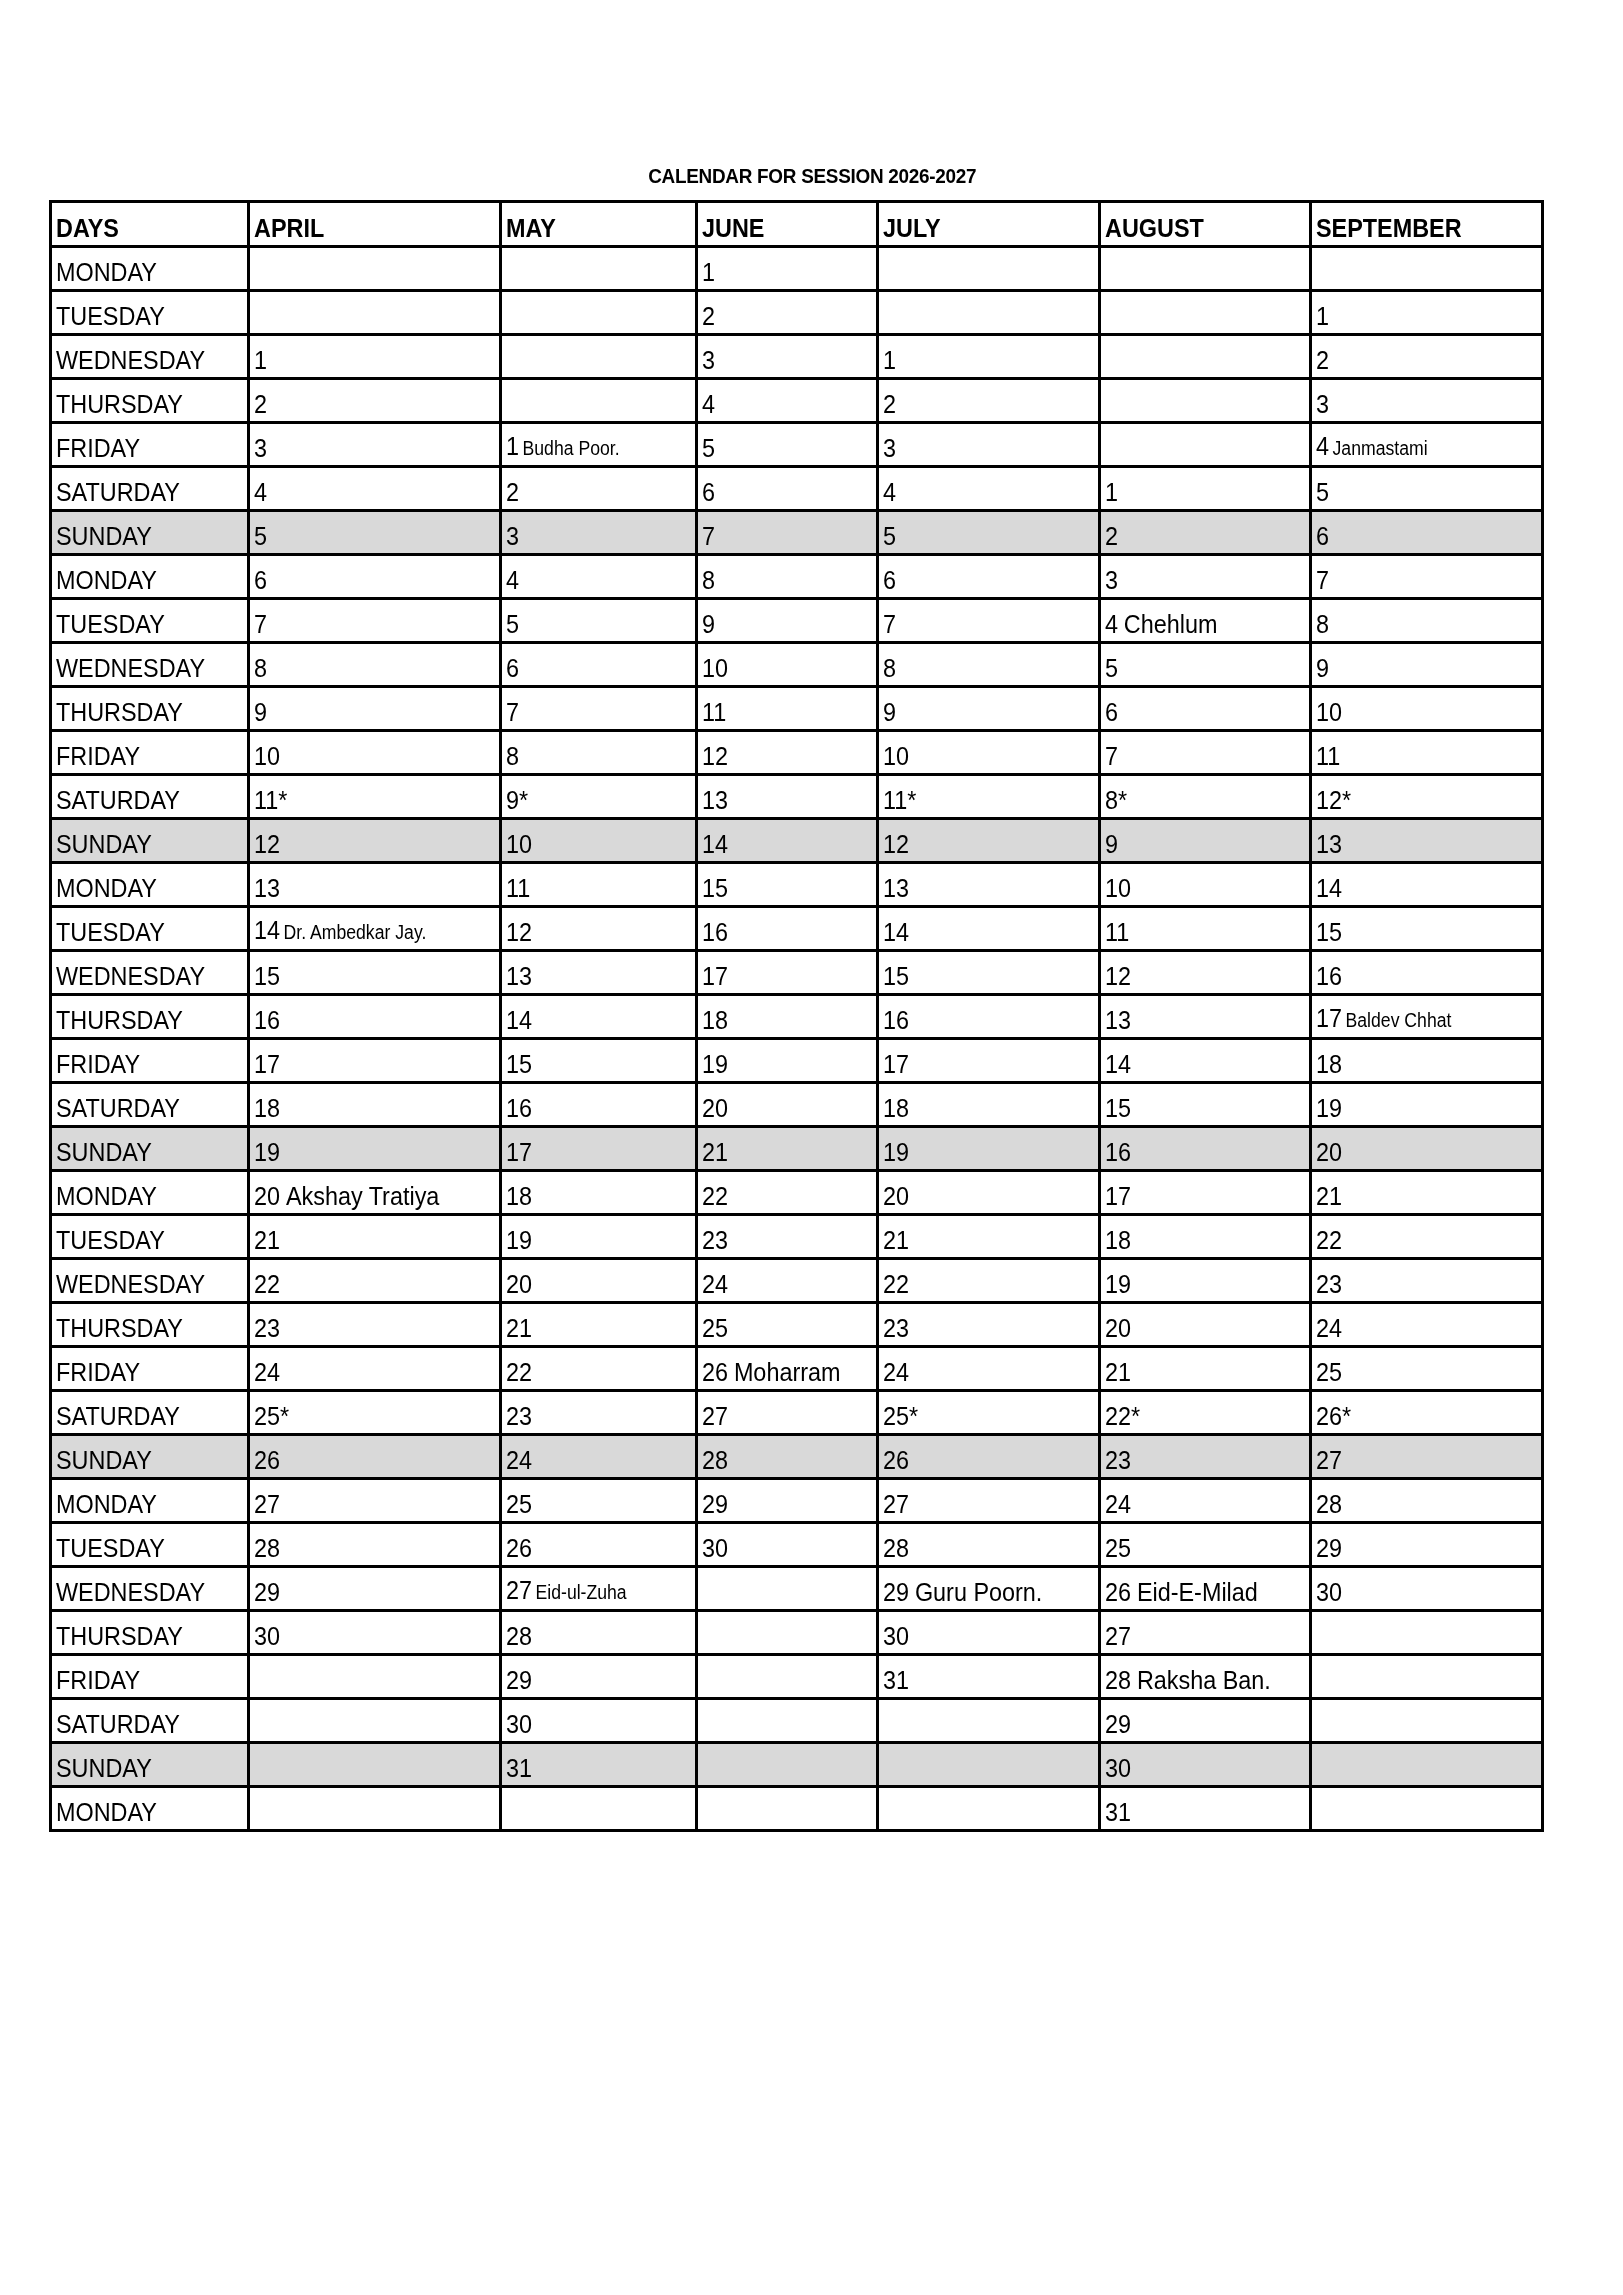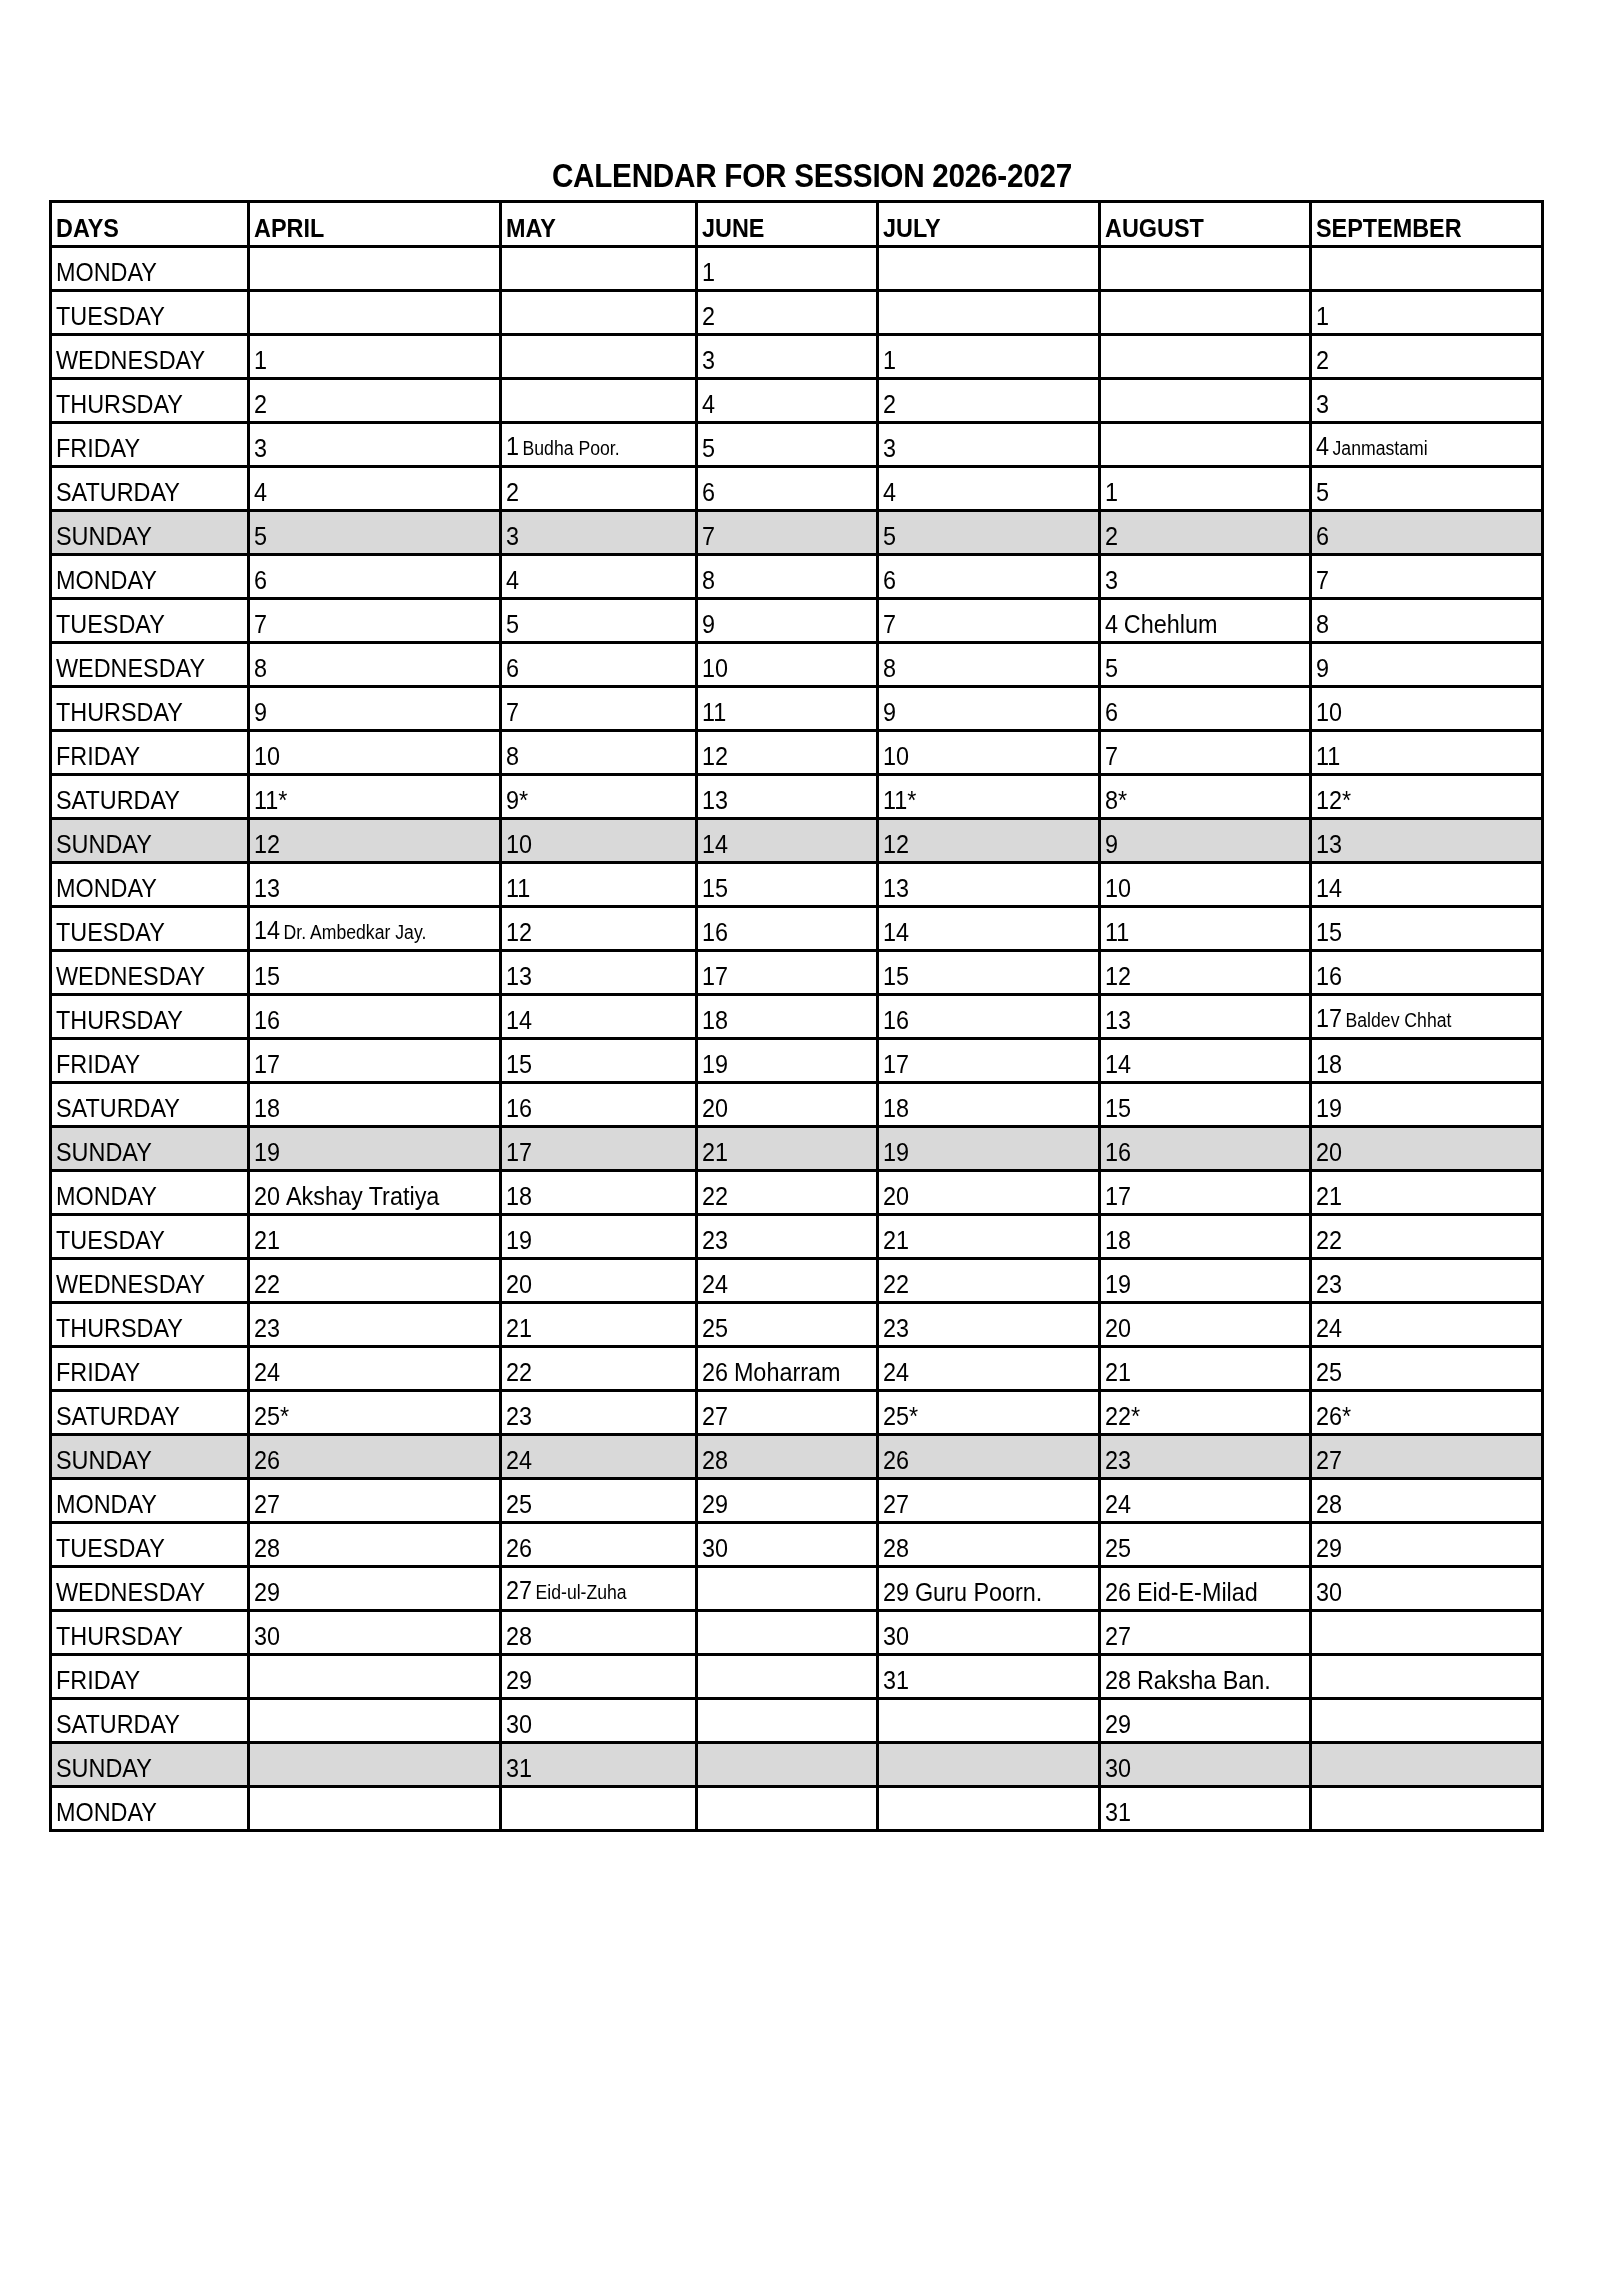--- a/index.html
+++ b/index.html
@@ -1,20 +1,20 @@
 <!DOCTYPE html>
 <html style="font-size:10.5px"><head>
 <meta charset="utf-8">
 <style>
   html, body { margin: 0; padding: 0; background: #ffffff; }
   body { width: 1623px; height: 2295px; position: relative; overflow: hidden;
          font-family: "Liberation Sans", "DejaVu Sans", sans-serif; color: #000; }
   .title {
     position: absolute; left: 0; top: 156px; width: 1623px;
-    text-align: center; font-weight: bold; font-size: 33px; line-height: 39px;
+    text-align: center; font-weight: bold; font-size: 21px; line-height: 39px;
     letter-spacing: -0.3px;
   }
   .title span { display: inline-block; transform: scaleX(0.9); transform-origin: center; margin-left: 1.3px; }
   table.cal {
     position: absolute; left: 49px; top: 200px; width: 1493px;
     border-collapse: collapse; table-layout: fixed;
     border: 3.3px solid #000;
   }
   table.cal col.c0 { width: 198px; }
   table.cal col.c1 { width: 252px; }

